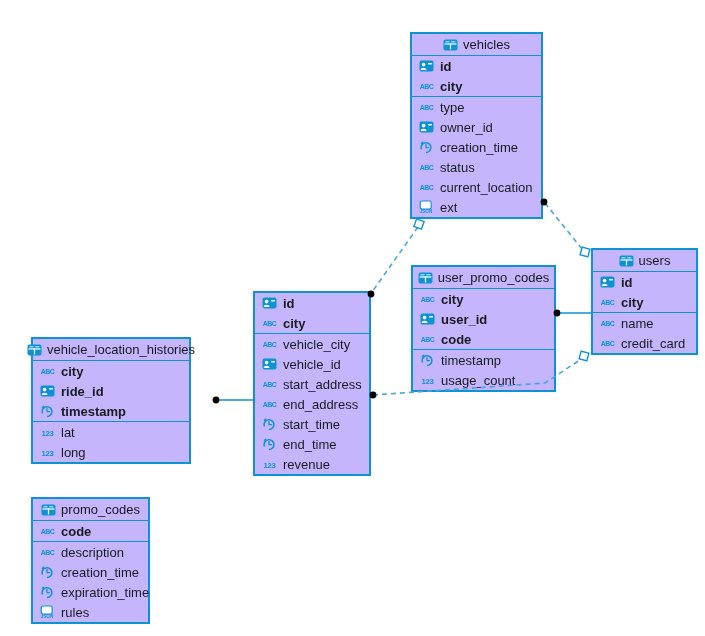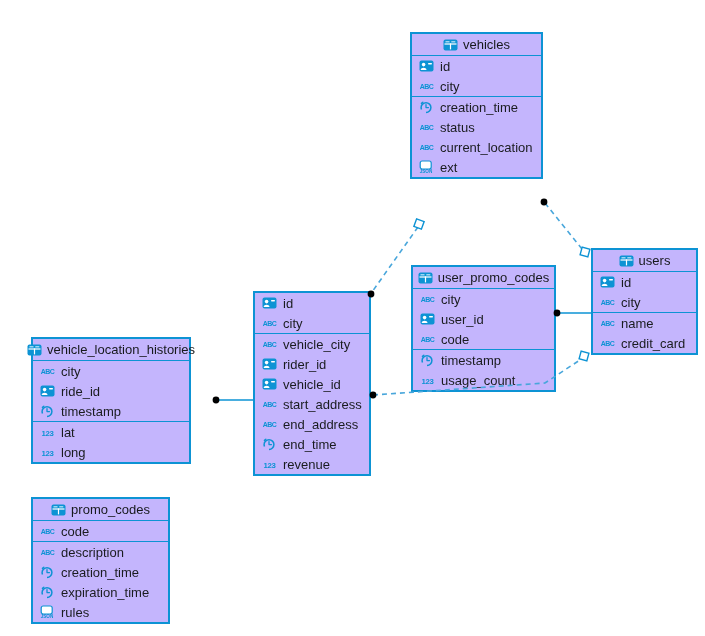--- a/index.html
+++ b/index.html
@@ -15,21 +15,21 @@
     height:21px;display:flex;align-items:center;justify-content:center;gap:5px;
     border-bottom:1px solid var(--blue);
     font-size:13px;font-weight:500;color:#17191c;white-space:nowrap;
   }
   .tsection{display:block;}
   .tsection.rest{border-top:1.5px solid var(--blue);}
   .trow{
     height:20px;display:flex;align-items:center;gap:5px;padding:0 5px;
     font-size:13px;color:#1a1c1f;white-space:nowrap;
   }
-  .trow.pk .col-label{font-weight:400;}
+  .trow.pk .col-label{font-weight:700;}
   .cicon{flex:0 0 18px;width:18px;display:flex;align-items:center;justify-content:center;}
   .hicon{display:flex;align-items:center;}
   #rel-layer{position:absolute;left:0;top:0;z-index:3;pointer-events:none;}
 </style>
 </head>
 <body>
 
 <div id="canvas" style="background: rgb(255, 255, 255);">
     <svg id="rel-layer" width="705" height="636">
       <polyline points="216,400 253,400" fill="none" stroke="#0d93d4" stroke-width="1.6"></polyline>
@@ -76,20 +76,39 @@
             <svg width="17" height="10" viewBox="0 0 17 10">
               <text x="8.5" y="8.3" text-anchor="middle" font-family="Liberation Sans, sans-serif" font-size="7" font-weight="bold" letter-spacing="-0.5" fill="#0d93d4">ABC</text>
             </svg>
           </span>
           <span class="col-label">city</span>
         </div>
       </div>
       <div class="tsection rest">
         <div class="trow">
           <span class="cicon">
+            <svg width="17" height="10" viewBox="0 0 17 10">
+              <text x="8.5" y="8.3" text-anchor="middle" font-family="Liberation Sans, sans-serif" font-size="7" font-weight="bold" letter-spacing="-0.5" fill="#0d93d4">ABC</text>
+            </svg>
+          </span>
+          <span class="col-label">type</span>
+        </div>
+        <div class="trow">
+          <span class="cicon">
+            <svg width="15" height="12" viewBox="0 0 15 12">
+              <rect x="0.5" y="0.5" width="14" height="11" rx="2" fill="#0d93d4"></rect>
+              <circle cx="4.6" cy="4.6" r="1.8" fill="#fff"></circle>
+              <path d="M1.7 9.9 C1.7 7.1 7.5 7.1 7.5 9.9 Z" fill="#fff"></path>
+              <rect x="9" y="3.1" width="4" height="1.4" rx="0.7" fill="#fff"></rect>
+            </svg>
+          </span>
+          <span class="col-label">owner_id</span>
+        </div>
+        <div class="trow">
+          <span class="cicon">
             <svg width="14" height="14" viewBox="0 0 14 14">
               <circle cx="7" cy="7.6" r="4.9" fill="none" stroke="#0d93d4" stroke-width="1.5" stroke-dasharray="26 5.5" stroke-dashoffset="-13"></circle>
               <path d="M7 7.6 L7 4.6 M7 7.6 L9.5 7.6" stroke="#0d93d4" stroke-width="1.3" stroke-linecap="round"></path>
               <path d="M2.4 3.4 L3.8 2.3" stroke="#0d93d4" stroke-width="1.4" stroke-linecap="round"></path>
             </svg>
           </span>
           <span class="col-label">creation_time</span>
         </div>
         <div class="trow">
           <span class="cicon">
@@ -267,48 +286,47 @@
         </div>
         <div class="trow">
           <span class="cicon">
             <svg width="15" height="12" viewBox="0 0 15 12">
               <rect x="0.5" y="0.5" width="14" height="11" rx="2" fill="#0d93d4"></rect>
               <circle cx="4.6" cy="4.6" r="1.8" fill="#fff"></circle>
               <path d="M1.7 9.9 C1.7 7.1 7.5 7.1 7.5 9.9 Z" fill="#fff"></path>
               <rect x="9" y="3.1" width="4" height="1.4" rx="0.7" fill="#fff"></rect>
             </svg>
           </span>
-          <span class="col-label">rider_id</span>
-        </div>
-        <div class="trow">
-          <span class="cicon">
-            <svg width="15" height="12" viewBox="0 0 15 12">
-              <rect x="0.5" y="0.5" width="14" height="11" rx="2" fill="#0d93d4"></rect>
-              <circle cx="4.6" cy="4.6" r="1.8" fill="#fff"></circle>
-              <path d="M1.7 9.9 C1.7 7.1 7.5 7.1 7.5 9.9 Z" fill="#fff"></path>
-              <rect x="9" y="3.1" width="4" height="1.4" rx="0.7" fill="#fff"></rect>
-            </svg>
-          </span>
           <span class="col-label">vehicle_id</span>
         </div>
         <div class="trow">
           <span class="cicon">
             <svg width="17" height="10" viewBox="0 0 17 10">
               <text x="8.5" y="8.3" text-anchor="middle" font-family="Liberation Sans, sans-serif" font-size="7" font-weight="bold" letter-spacing="-0.5" fill="#0d93d4">ABC</text>
             </svg>
           </span>
           <span class="col-label">start_address</span>
         </div>
         <div class="trow">
           <span class="cicon">
             <svg width="17" height="10" viewBox="0 0 17 10">
               <text x="8.5" y="8.3" text-anchor="middle" font-family="Liberation Sans, sans-serif" font-size="7" font-weight="bold" letter-spacing="-0.5" fill="#0d93d4">ABC</text>
             </svg>
           </span>
           <span class="col-label">end_address</span>
+        </div>
+        <div class="trow">
+          <span class="cicon">
+            <svg width="14" height="14" viewBox="0 0 14 14">
+              <circle cx="7" cy="7.6" r="4.9" fill="none" stroke="#0d93d4" stroke-width="1.5" stroke-dasharray="26 5.5" stroke-dashoffset="-13"></circle>
+              <path d="M7 7.6 L7 4.6 M7 7.6 L9.5 7.6" stroke="#0d93d4" stroke-width="1.3" stroke-linecap="round"></path>
+              <path d="M2.4 3.4 L3.8 2.3" stroke="#0d93d4" stroke-width="1.4" stroke-linecap="round"></path>
+            </svg>
+          </span>
+          <span class="col-label">start_time</span>
         </div>
         <div class="trow">
           <span class="cicon">
             <svg width="14" height="14" viewBox="0 0 14 14">
               <circle cx="7" cy="7.6" r="4.9" fill="none" stroke="#0d93d4" stroke-width="1.5" stroke-dasharray="26 5.5" stroke-dashoffset="-13"></circle>
               <path d="M7 7.6 L7 4.6 M7 7.6 L9.5 7.6" stroke="#0d93d4" stroke-width="1.3" stroke-linecap="round"></path>
               <path d="M2.4 3.4 L3.8 2.3" stroke="#0d93d4" stroke-width="1.4" stroke-linecap="round"></path>
             </svg>
           </span>
           <span class="col-label">end_time</span>
@@ -379,21 +397,21 @@
         <div class="trow">
           <span class="cicon">
             <svg width="17" height="10" viewBox="0 0 17 10">
               <text x="8.5" y="8.5" text-anchor="middle" font-family="Liberation Sans, sans-serif" font-size="7.8" font-weight="600" letter-spacing="-0.4" fill="#0d93d4">123</text>
             </svg>
           </span>
           <span class="col-label">long</span>
         </div>
       </div>
     </div>
-    <div class="table-node" style="left: 31px; top: 497px; width: 139px;">
+    <div class="table-node" style="left: 31px; top: 497px; width: 119px;">
       <div class="table-header">
         <span class="hicon">
           <svg width="15" height="12" viewBox="0 0 15 12">
             <rect x="0.5" y="0.5" width="14" height="11" rx="2" fill="#0d93d4"></rect>
             <rect x="2.4" y="2" width="4.2" height="1.5" rx="0.5" fill="#9cd6f2"></rect>
             <rect x="8.2" y="2" width="4.2" height="1.5" rx="0.5" fill="#9cd6f2"></rect>
             <rect x="1.5" y="4.4" width="12" height="1.2" fill="#fff"></rect>
             <rect x="6.9" y="4.4" width="1.2" height="6" fill="#fff"></rect>
           </svg>
         </span>

